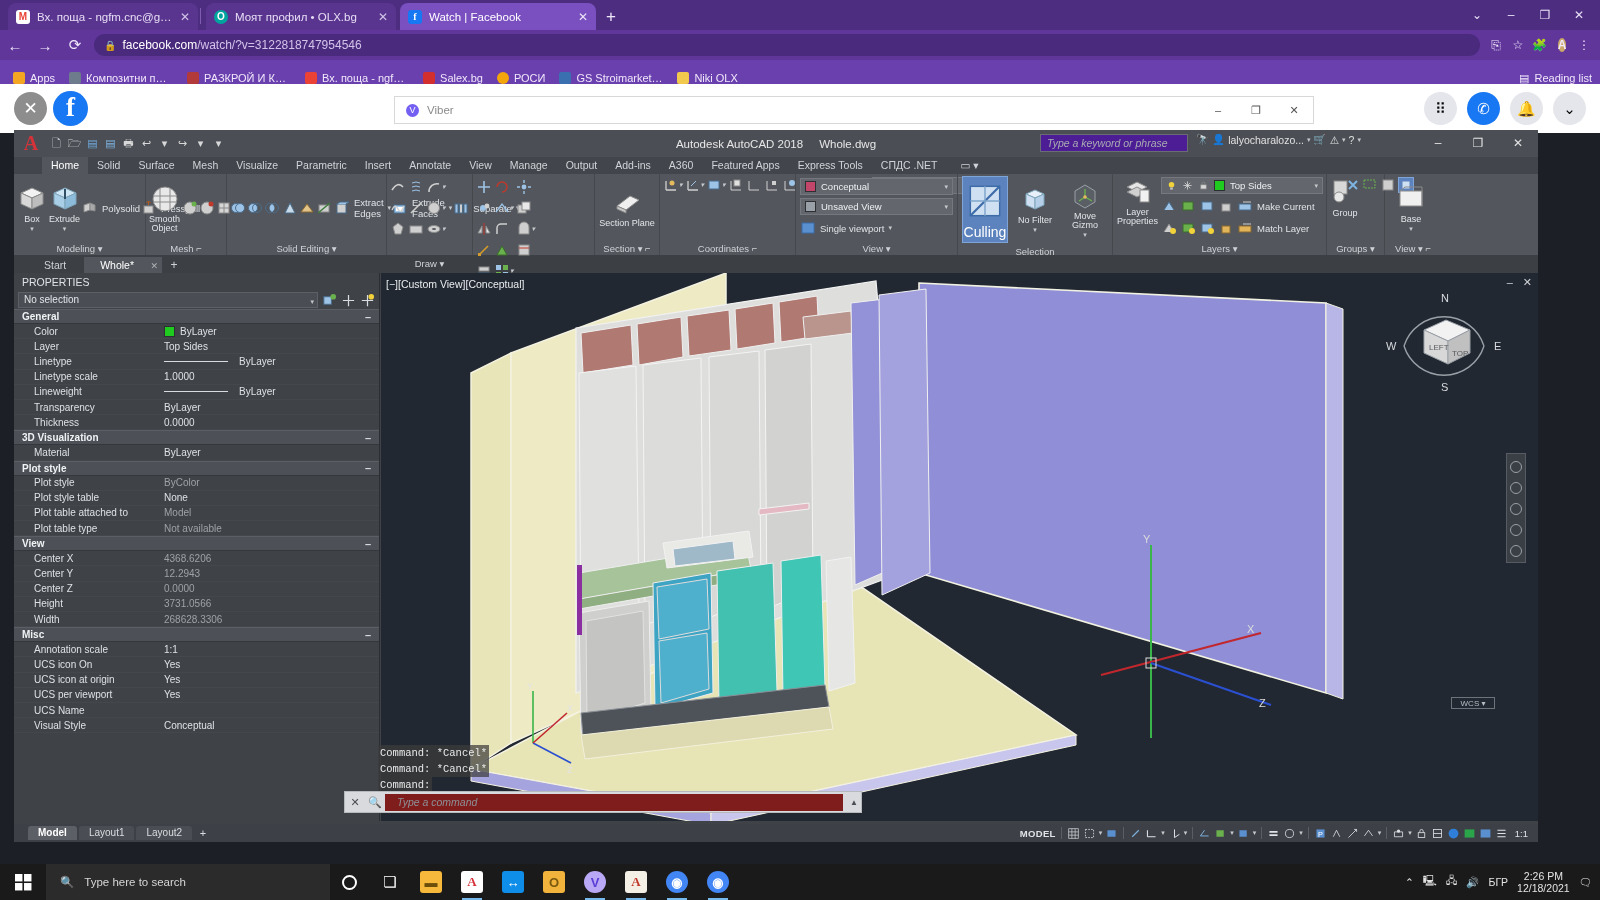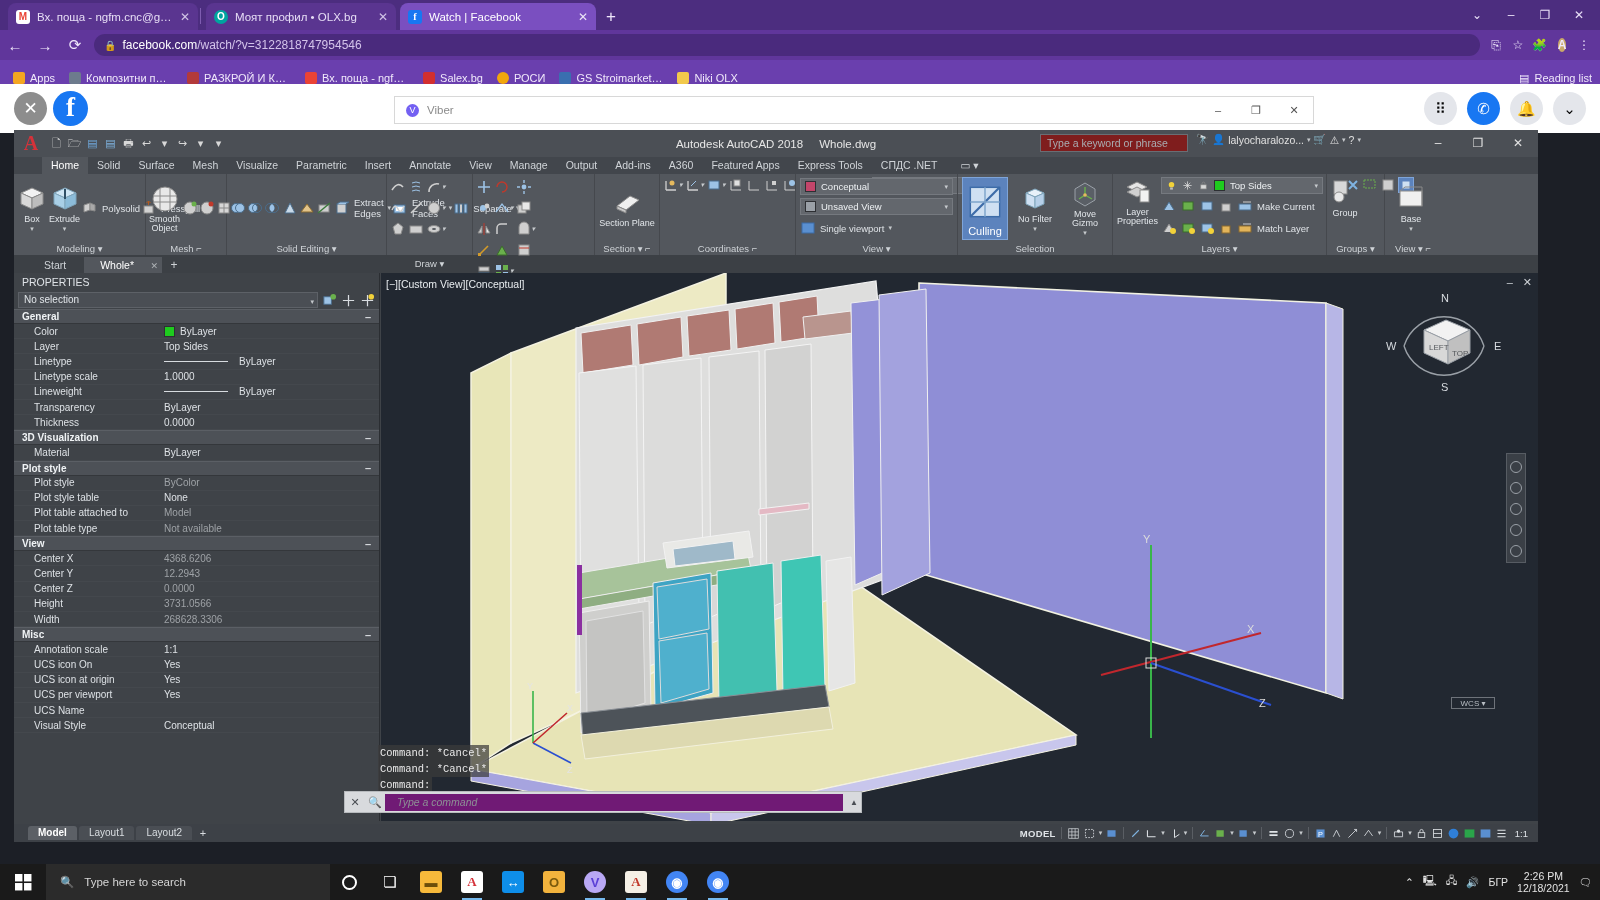--- a/index.html
+++ b/index.html
@@ -69,22 +69,22 @@
   .acad { position:absolute; left:14px; top:130px; width:1524px; height:712px; background:#3f4348; }
 
   .acad-title { position:relative; height:27px; background:#4b4f55; display:flex; align-items:center; }
   .acad-logo { width:34px; height:27px; display:flex; align-items:center; justify-content:center;
                color:#d5323a; font-weight:bold; font-size:20px; font-family:"Liberation Serif",serif; }
   .qat { display:flex; align-items:center; gap:1px; }
   .qat span { width:17px; height:19px; text-align:center; line-height:19px; font-size:11px; color:#d8d8d8; }
   .acad-name { position:absolute; left:0; right:0; text-align:center; font-size:11.5px; color:#e6e6e6;
                pointer-events:none; }
   .acad-name b { font-weight:normal; margin-right:16px; }
-  .searchbox { position:absolute; left:1026px; top:4px; width:148px; height:18px; background:#7f1d1d;
-               border:1px solid #6a6e74; color:#a9adb2; font-size:10.5px; 
+  .searchbox { position:absolute; left:1026px; top:4px; width:148px; height:18px; background:#4c1d95;
+               border:1px solid #6a6e74; color:#a9adb2; font-size:10.5px; font-style:italic;
                padding-left:6px; line-height:16px; }
   .titleicons { position:absolute; left:1182px; top:3px; display:flex; align-items:center; gap:3px;
                 font-size:10.5px; color:#e0e0e0; }
   .titleicons .usr { max-width:84px; overflow:hidden; text-overflow:ellipsis; white-space:nowrap; }
   .acad-winctl { position:absolute; right:0; top:0; display:flex; }
   .acad-winctl span { width:40px; height:27px; text-align:center; line-height:27px; font-size:12px; color:#e2e2e2; }
 
   .ribtabs { height:17px; background:#42464c; display:flex; align-items:center; padding-left:28px;
              font-size:10.5px; color:#d0d4d8; }
   .ribtabs .rt { padding:0 9px; height:17px; line-height:17px; white-space:nowrap; }
@@ -103,21 +103,21 @@
   .sicon { width:16px; height:16px; flex:0 0 16px; }
   .grid3 { display:grid; grid-template-columns:repeat(3,auto); grid-auto-rows:20px; align-items:center; gap:1px 2px; }
   .dd { font-size:7px; color:#c6cacd; }
 
   .combo { height:17px; background:#63676d; border:1px solid #75797f; display:flex; align-items:center;
            gap:5px; padding:0 4px; font-size:9.5px; color:#eef1f3; }
   .combo .cv { flex:1; white-space:nowrap; overflow:hidden; }
   .swatch { width:11px; height:11px; flex:0 0 11px; border:1px solid #2d2f33; }
 
   .togglebtn { width:46px; border:1px solid #7ea4d8; background:#5c83bd; display:flex;
-               flex-direction:column; align-items:center; gap:1px; font-size:11px; color:#fff;
+               flex-direction:column; align-items:center; gap:1px; font-size:14px; color:#fff;
                padding:2px 0; }
 
   
   .filetabs { height:18px; background:#3c4045; display:flex; align-items:flex-end; padding-left:14px; }
   .ftab { height:16px; padding:0 16px; font-size:10.5px; color:#cfd3d7; line-height:16px; margin-right:2px; }
   .ftab.active { background:#53575d; color:#fff; position:relative; }
   .ftab.active .fx { position:absolute; right:4px; top:1px; font-size:9px; color:#aeb2b6; }
   .ftplus { width:20px; text-align:center; font-size:12px; color:#cfd3d7; line-height:16px; }
 
   
@@ -147,21 +147,21 @@
   .vpclose { position:absolute; right:6px; top:3px; display:flex; gap:10px; color:#cfd3d7; font-size:11px; }
 
   .cmdtext { position:absolute; left:364px; top:472px; font-size:10.5px; color:#e8e8e8;
              font-family:"Liberation Mono", monospace; line-height:16px; }
   .cmdtext div { background:rgba(60,60,60,.72); display:inline-block; padding:0 2px; }
 
   .cmdline { position:absolute; left:330px; top:518px; width:518px; height:22px; background:#d8dadd;
              border:1px solid #b7babd; display:flex; align-items:center; }
   .cmdline .cb { width:20px; text-align:center; font-size:11px; color:#4a4e54; }
   .cmdline .ci { flex:1; font-size:10.5px; color:#8d9095; font-style:italic; padding-left:12px;
-                 background:#701a75; height:17px; line-height:17px; margin-right:4px; }
+                 background:#7f1d1d; height:17px; line-height:17px; margin-right:4px; }
   .cmdline .cr { width:14px; text-align:center; font-size:8px; color:#4a4e54; }
 
   .navbar { position:absolute; right:12px; top:180px; width:20px; height:110px; background:#3a3f46;
             border:1px solid #575c63; display:flex; flex-direction:column; align-items:center;
             gap:9px; padding-top:7px; }
   .navbar i { width:12px; height:12px; border:1px solid #9aa0a7; border-radius:50%; display:block; }
 
   .ucsbadge { position:absolute; left:1070px; top:424px; width:44px; height:12px; border:1px solid #6e737a;
               font-size:8px; color:#b9bec4; text-align:center; line-height:11px; }
 

